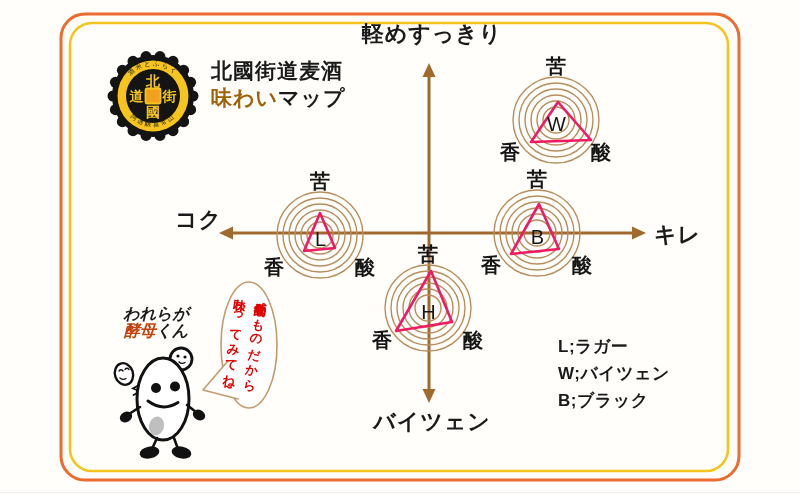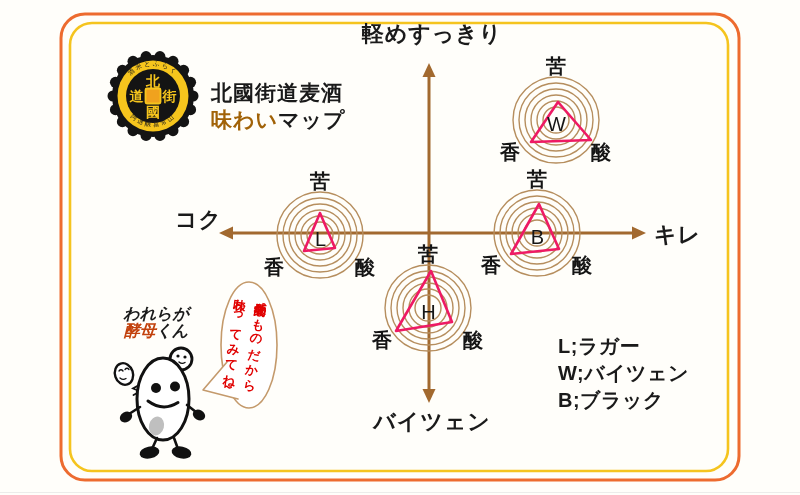--- a/index.html
+++ b/index.html
@@ -3,28 +3,28 @@
 <meta charset="utf-8">
 <style>
   html,body{margin:0;padding:0;}
   body{background:#f4f4f2;}
   #stage{
     position:relative;width:800px;height:495px;background:#fffefa;overflow:hidden;
     font-family:"Liberation Sans","DejaVu Sans",sans-serif;color:#1a1a1a;
   }
   #scene{position:absolute;left:0;top:0;width:800px;height:495px;}
   .abs{position:absolute;}
-  .title-block{left:211px;top:79px;font-size:21px;line-height:27px;font-weight:600;letter-spacing:1px;}
+  .title-block{left:211px;top:57px;font-size:21px;line-height:27px;font-weight:600;letter-spacing:1px;}
   .accent{color:#a16207;}
   .axis-label{font-size:22px;font-weight:600;letter-spacing:1px;}
   .axis-top{left:352px;top:19px;width:160px;text-align:center;font-family:Liberation Mono, monospace;}
   .axis-bottom{left:352px;top:407px;width:160px;text-align:center;}
   .axis-left{left:175px;top:205px;}
   .axis-right{left:654px;top:220px;text-align:center;}
-  .legend{left:558px;top:333px;font-size:20px;line-height:27px;font-weight:600;letter-spacing:0.5px;}
+  .legend{left:558px;top:333px;font-size:17px;line-height:27px;font-weight:600;letter-spacing:0.5px;}
   .mascot-name{left:114px;top:305px;width:84px;text-align:center;font-size:16px;line-height:17px;font-weight:700;font-style:italic;}
   .name-accent{color:#c2410c;}
   .bubble-text{
     left:223px;top:290px;height:112px;
     writing-mode:vertical-rl;white-space:pre-line;
     font-size:12.5px;line-height:21px;font-weight:700;color:#e00000;
     transform:rotate(8deg);letter-spacing:1px;
   }
   .bottom-edge{left:0;top:492px;width:800px;height:1px;background:#ececea;}
 </style>

